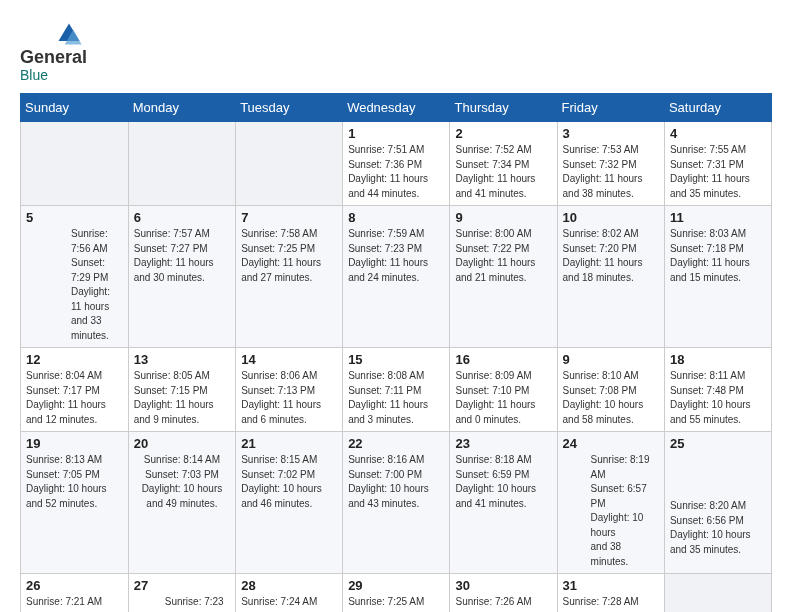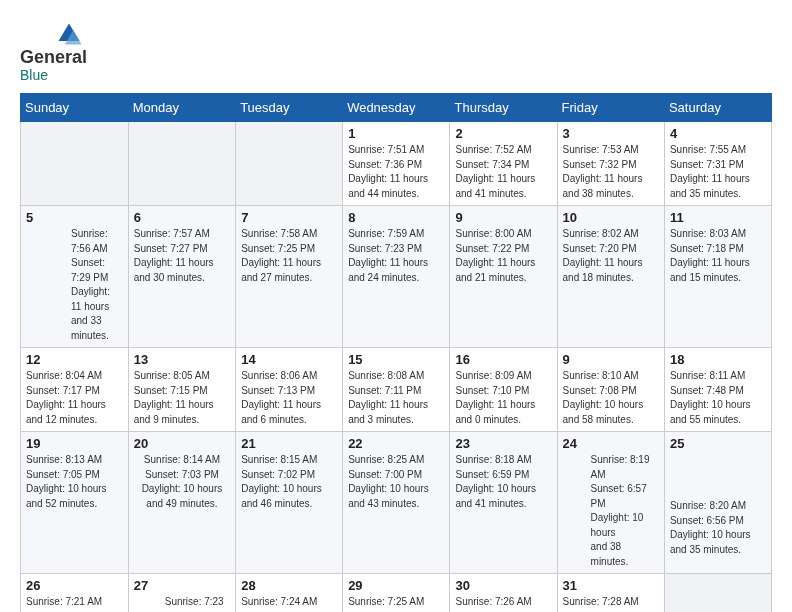--- a/index.html
+++ b/index.html
@@ -278,21 +278,21 @@
         </td>
         <td>
           <span class="day-number">21</span>
           <div class="day-info" style="white-space: pre-line;">Sunrise: 8:15 AM
 Sunset: 7:02 PM
 Daylight: 10 hours
 and 46 minutes.</div>
         </td>
         <td>
           <span class="day-number">22</span>
-          <div class="day-info" style="white-space: pre-line;">Sunrise: 8:25 AM
+          <div class="day-info" style="white-space: pre-line;">Sunrise: 8:16 AM
 Sunset: 7:00 PM
 Daylight: 10 hours
 and 43 minutes.</div>
         </td>
         <td>
           <span class="day-number">23</span>
           <div class="day-info" style="white-space: pre-line;">Sunrise: 8:18 AM
 Sunset: 6:59 PM
 Daylight: 10 hours
 and 41 minutes.</div>

